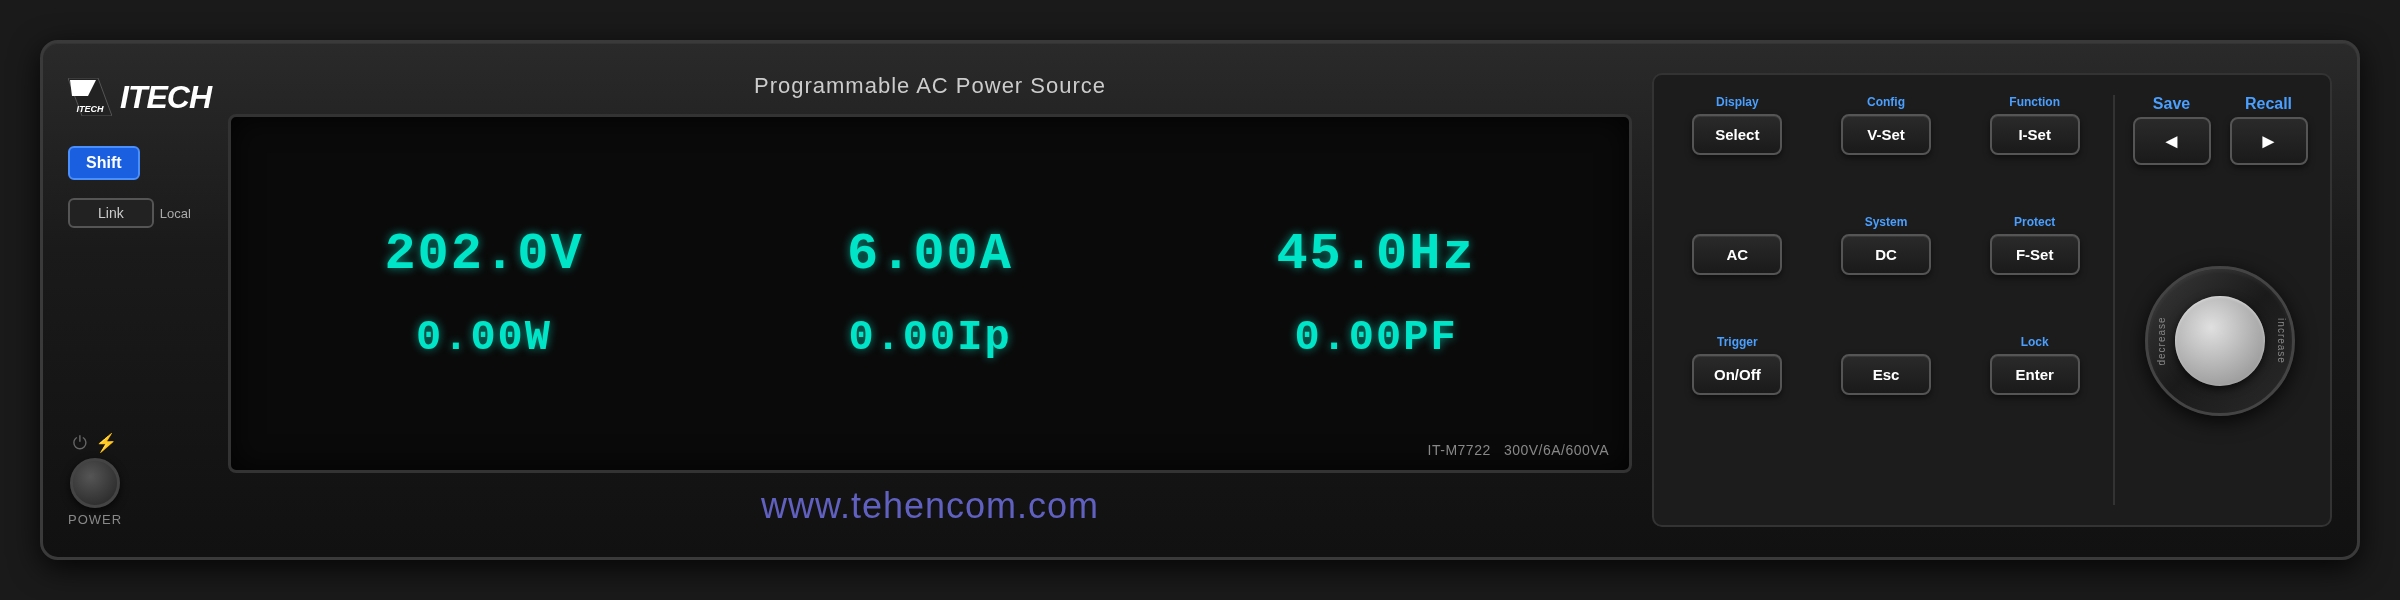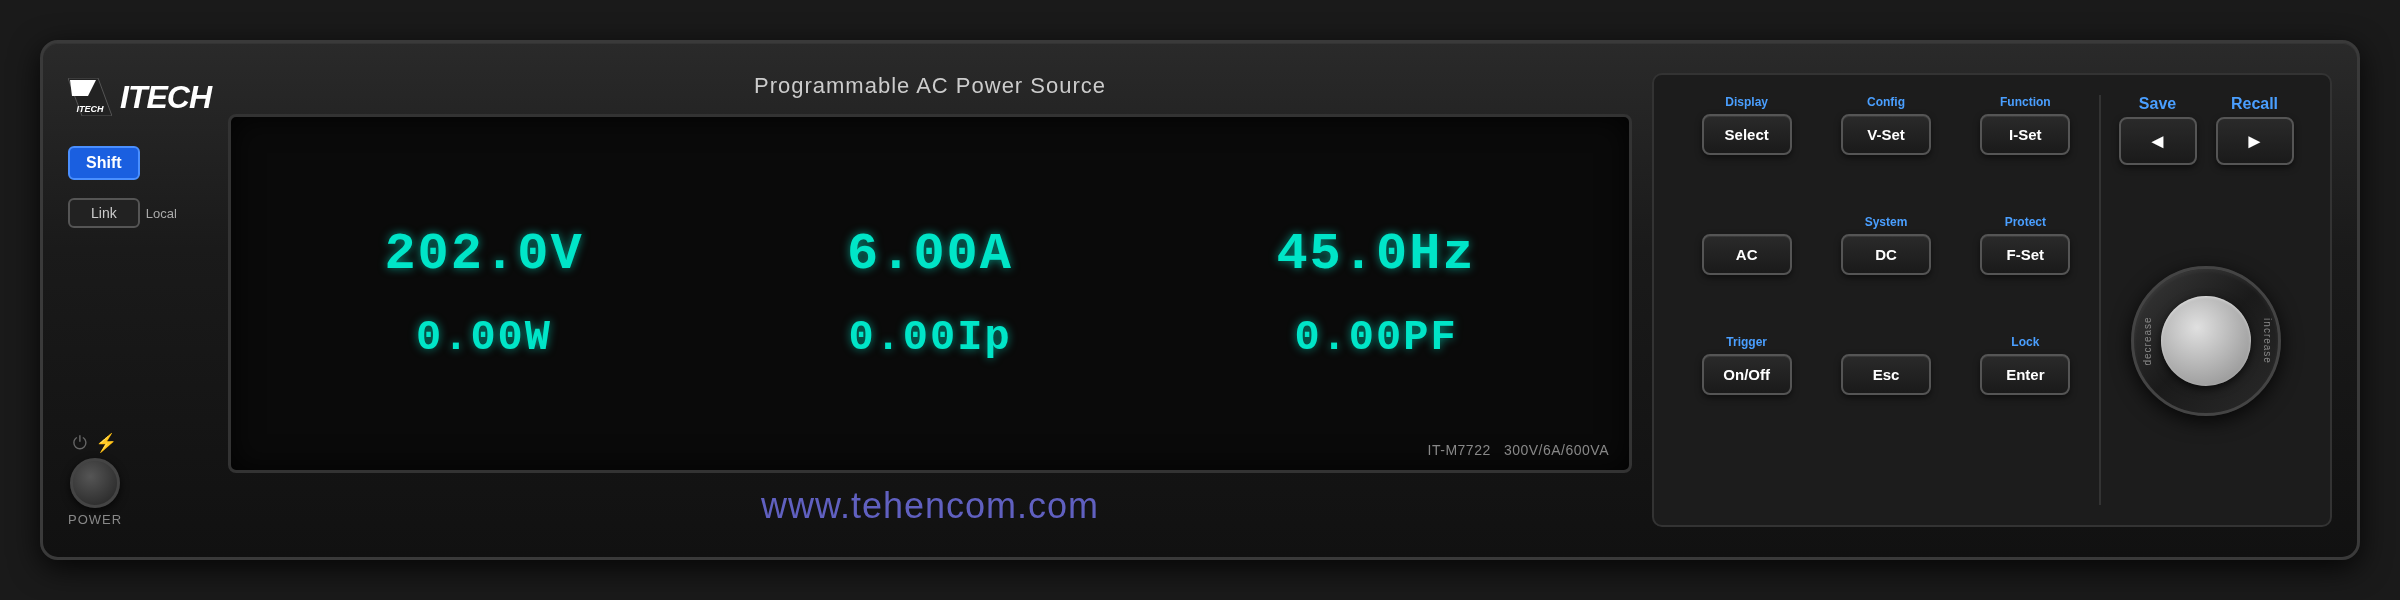--- a/index.html
+++ b/index.html
@@ -64,21 +64,21 @@
       display: flex;
       align-items: center;
       gap: 6px;
       margin-top: 8px;
     }
     .link-btn {
       background: #222;
       color: #ccc;
       border: 2px solid #555;
       border-radius: 6px;
-      padding: 5px 21px;
+      padding: 5px 28px;
       font-size: 14px;
       cursor: pointer;
     }
     .local-label {
       color: #aaa;
       font-size: 13px;
     }
     .power-knob-area {
       margin-top: auto;
       display: flex;
@@ -311,21 +311,21 @@
     }
 
     
     .right-section {
       display: flex;
       width: 680px;
       flex-shrink: 0;
       background: #1c1c1c;
       border-radius: 10px;
       border: 2px solid #333;
-      padding: 15px 24px;
+      padding: 15px 10px;
       gap: 5px;
     }
   </style>
 </head>
 <body>
 
 <div class="device">
 
   <div class="left-panel">
     <div class="logo-area">

